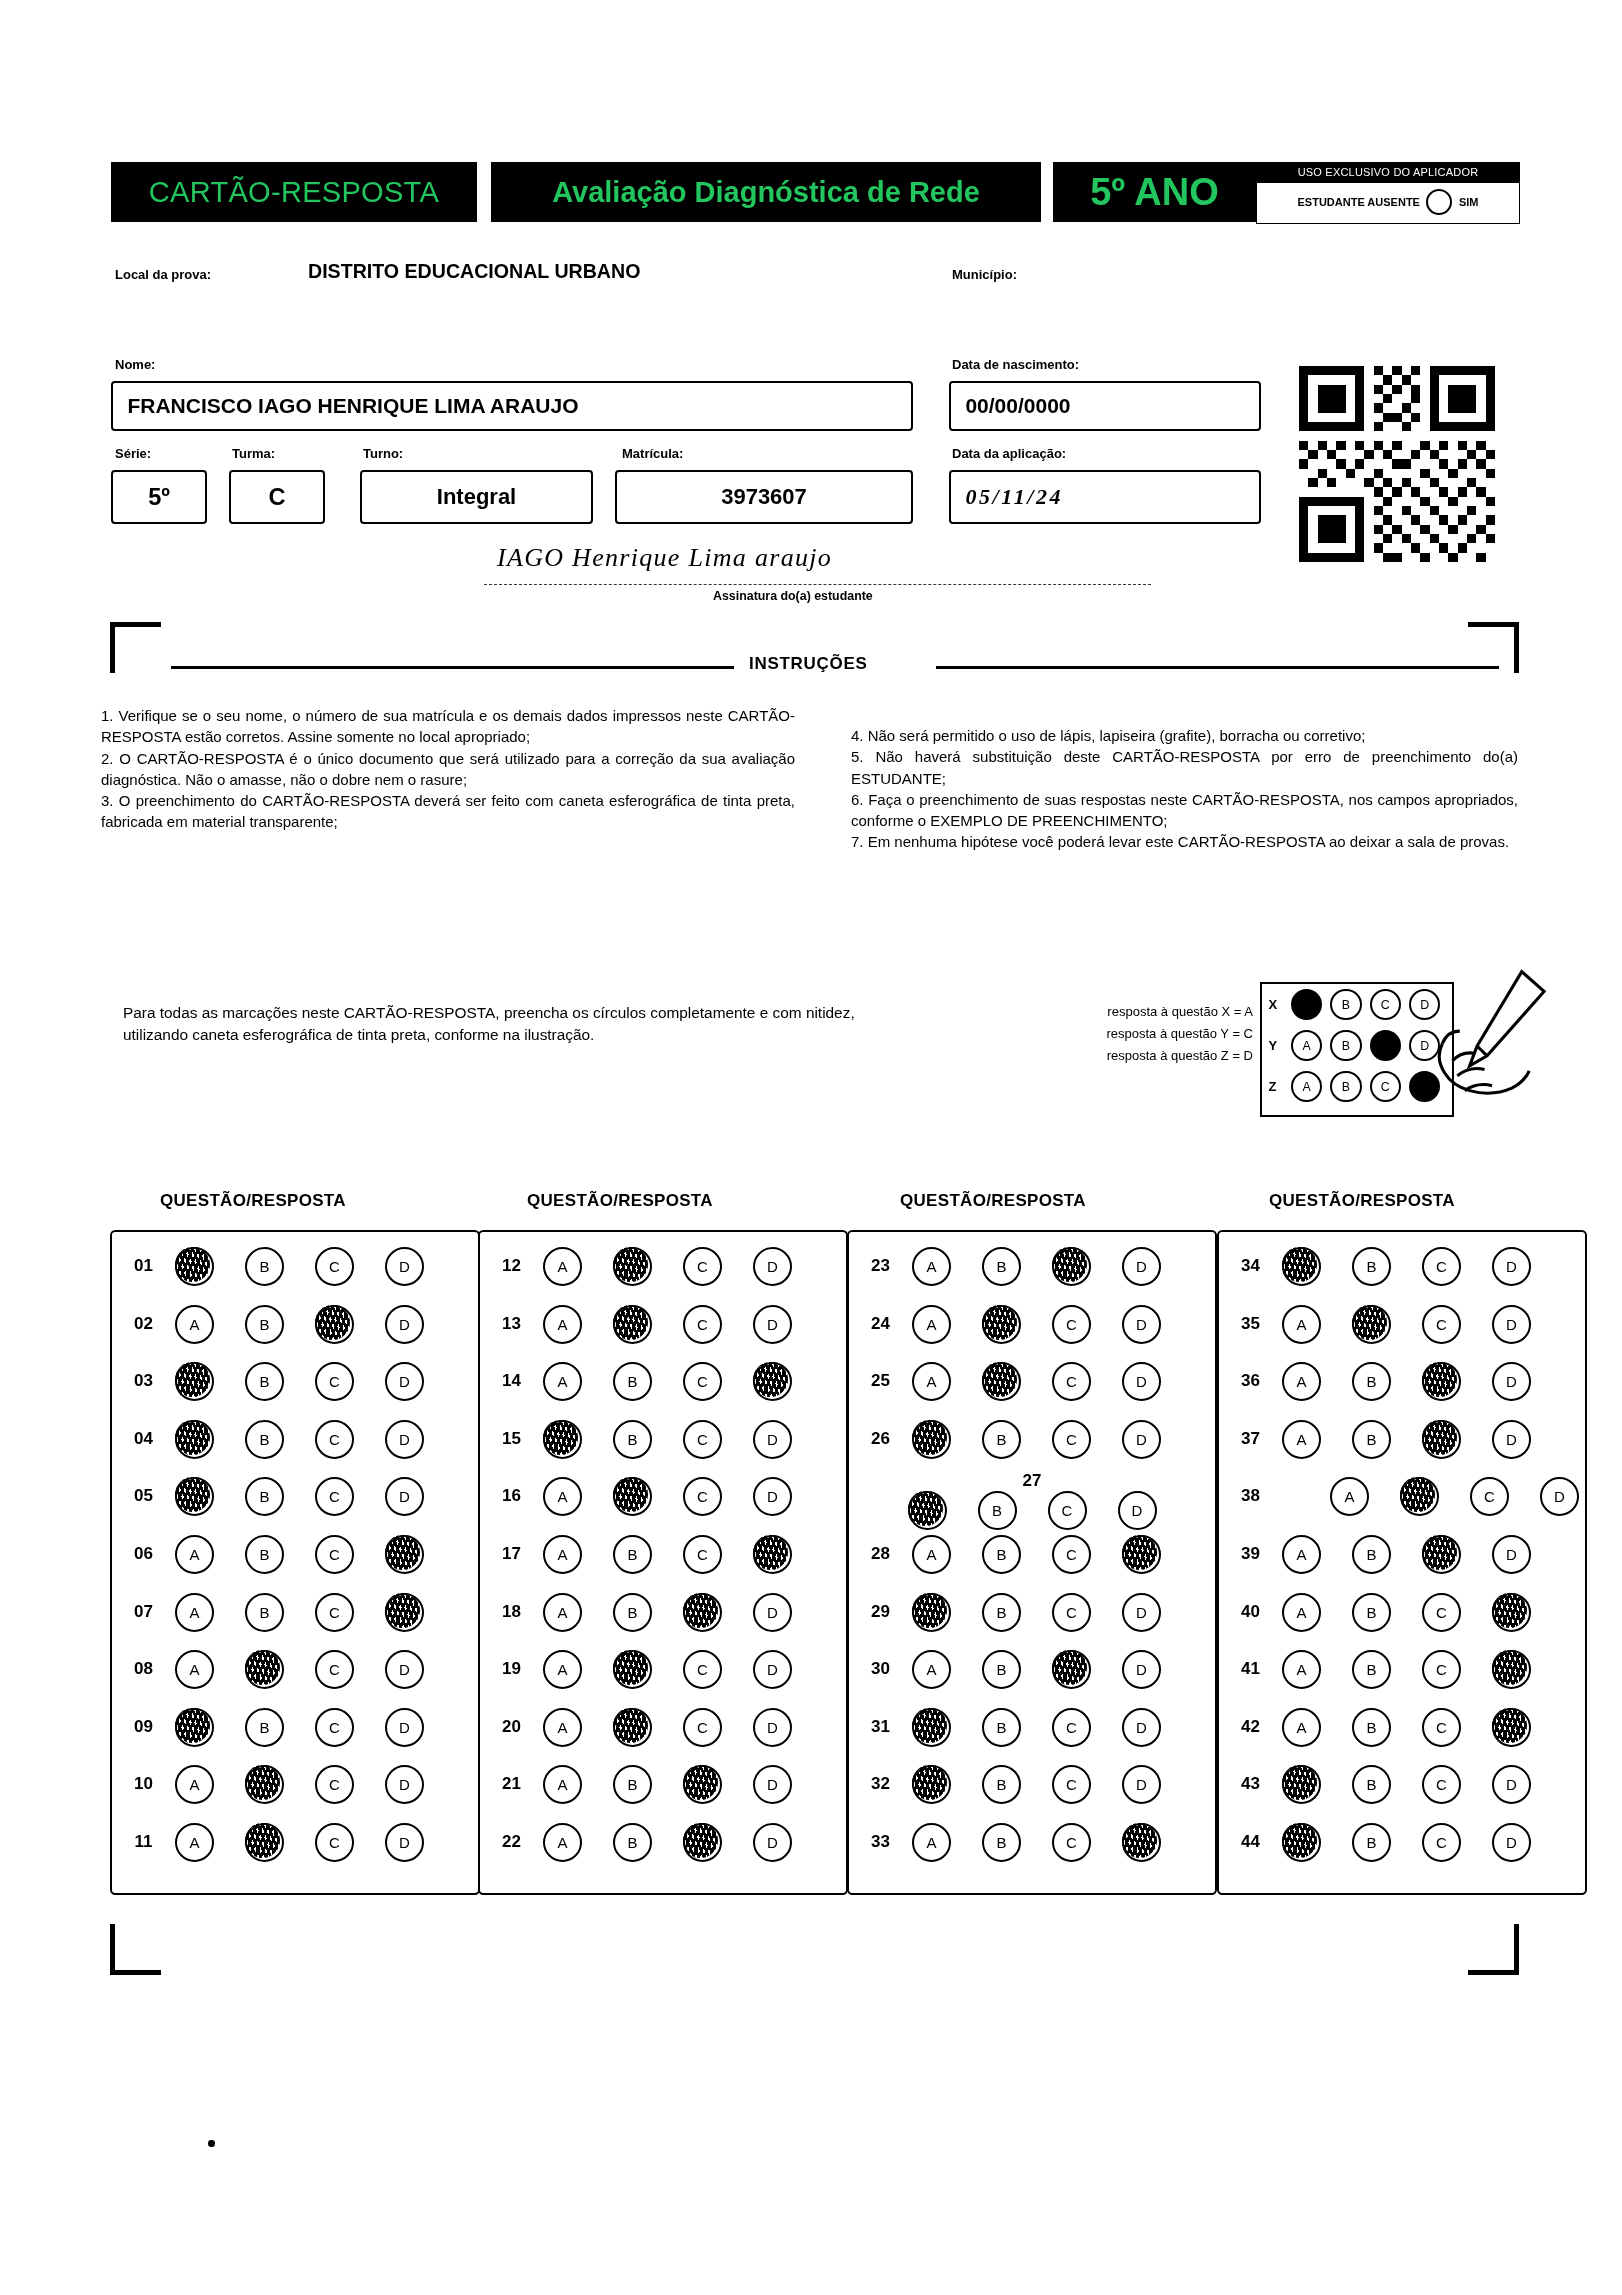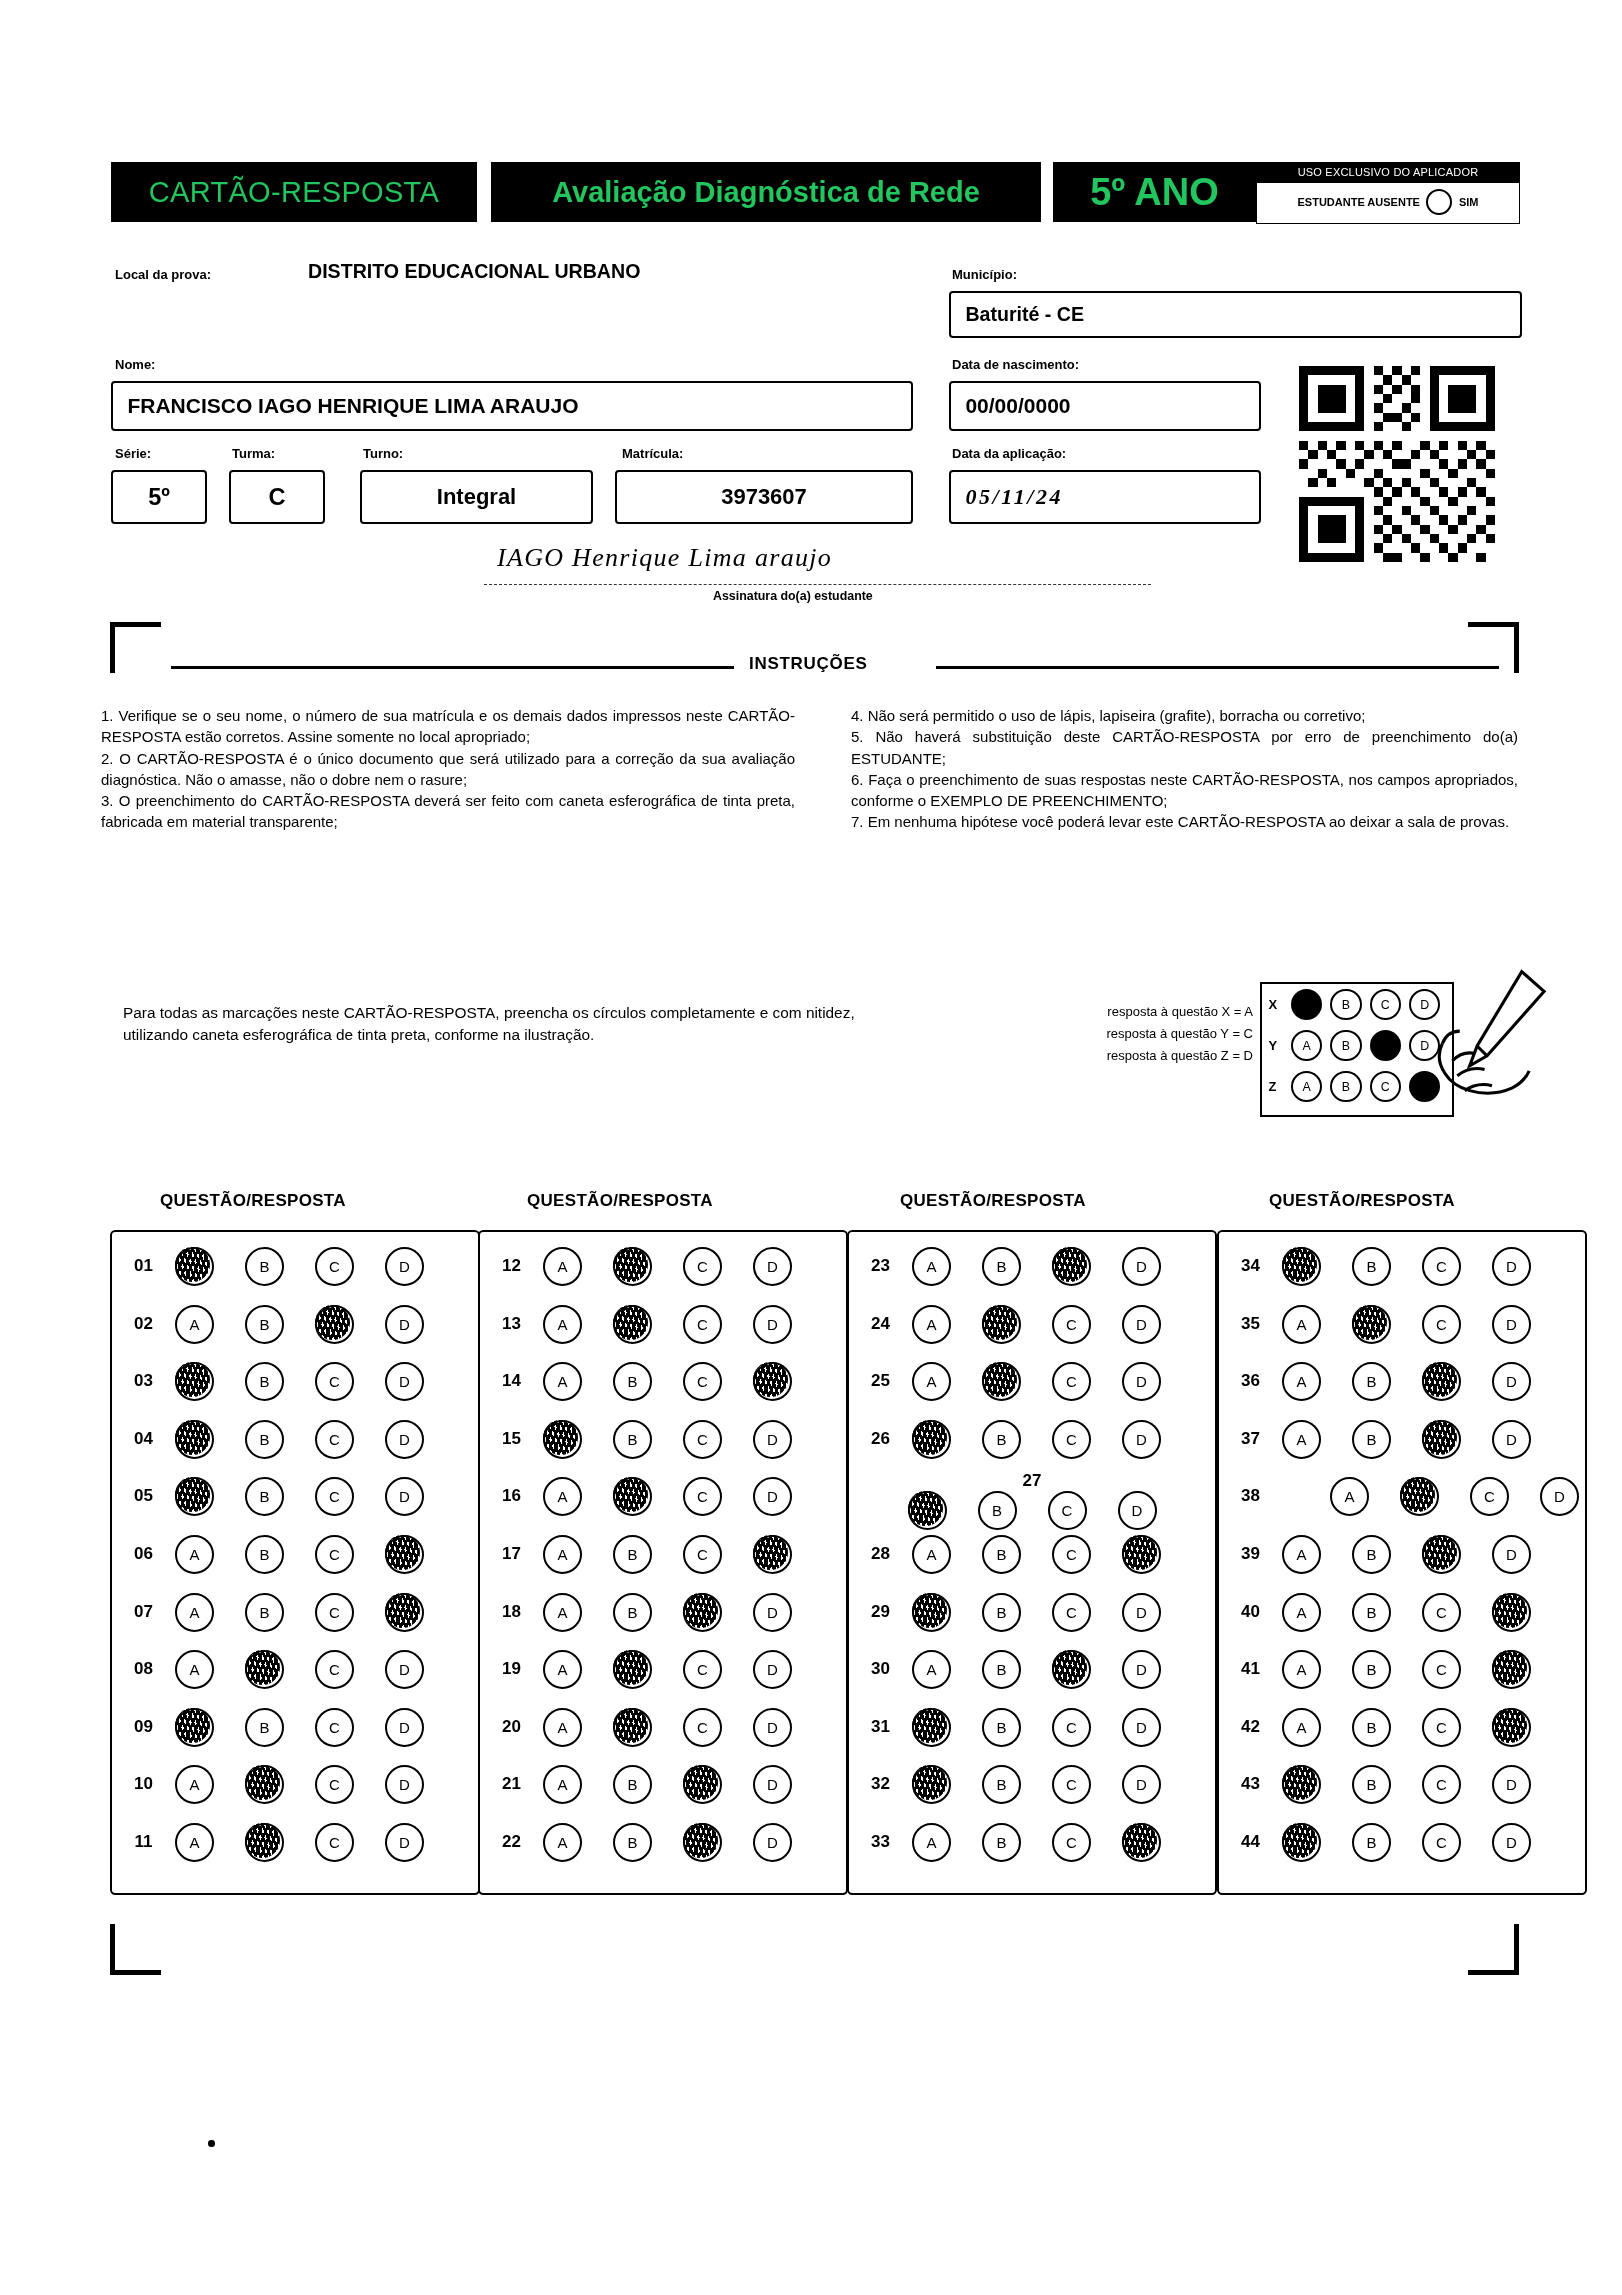--- a/index.html
+++ b/index.html
@@ -134,23 +134,20 @@
       <span class="sim-lbl">ESTUDANTE AUSENTE</span>
       <span class="circ-empty"></span>
       <span class="sim-lbl">SIM</span>
     </div>
   </div>
 
   <div class="lbl localprova-lbl">Local da prova:</div>
   <div class="distrito">DISTRITO EDUCACIONAL URBANO</div>
 
   <div class="lbl municipio-lbl">Município:</div>
-  <div class="fbox municipio-box">
-      <span>Baturité - CE</span>
-    </div>
 
   <div class="lbl nome-lbl">Nome:</div>
   <div class="fbox nome-box">
       <span>FRANCISCO IAGO HENRIQUE LIMA ARAUJO</span>
     </div>
 
   <div class="lbl nasc-lbl">Data de nascimento:</div>
   <div class="fbox nasc-box">
       <span>00/00/0000</span>
     </div>
@@ -301,21 +298,21 @@
   <div class="corner c-bl"></div>
   <div class="corner c-br"></div>
 
   <div class="rule-l"></div>
   <div class="instr-title">INSTRUÇÕES</div>
   <div class="rule-r"></div>
 
   <div class="instr-col instr-left" style="white-space:pre-line;">1. Verifique se o seu nome, o número de sua matrícula e os demais dados impressos neste CARTÃO-RESPOSTA estão corretos. Assine somente no local apropriado;
 2. O CARTÃO-RESPOSTA é o único documento que será utilizado para a correção da sua avaliação diagnóstica. Não o amasse, não o dobre nem o rasure;
 3. O preenchimento do CARTÃO-RESPOSTA deverá ser feito com caneta esferográfica de tinta preta, fabricada em material transparente;</div>
-  <div class="instr-col instr-right" style="white-space:pre-line;">4. Não será permitido o uso de lápis, lapiseira (grafite), borracha ou corretivo;
+  <div class="instr-col instr-right" style="white-space:pre-line;margin-top:20px;">4. Não será permitido o uso de lápis, lapiseira (grafite), borracha ou corretivo;
 5. Não haverá substituição deste CARTÃO-RESPOSTA por erro de preenchimento do(a) ESTUDANTE;
 6. Faça o preenchimento de suas respostas neste CARTÃO-RESPOSTA, nos campos apropriados, conforme o EXEMPLO DE PREENCHIMENTO;
 7. Em nenhuma hipótese você poderá levar este CARTÃO-RESPOSTA ao deixar a sala de provas.</div>
 
   <div class="mark-note">Para todas as marcações neste CARTÃO-RESPOSTA, preencha os círculos completamente e com nitidez, utilizando caneta esferográfica de tinta preta, conforme na ilustração.</div>
 
   <div class="example-legend">
     <div>resposta à questão X = A</div>
     <div>resposta à questão Y = C</div>
     <div>resposta à questão Z = D</div>

